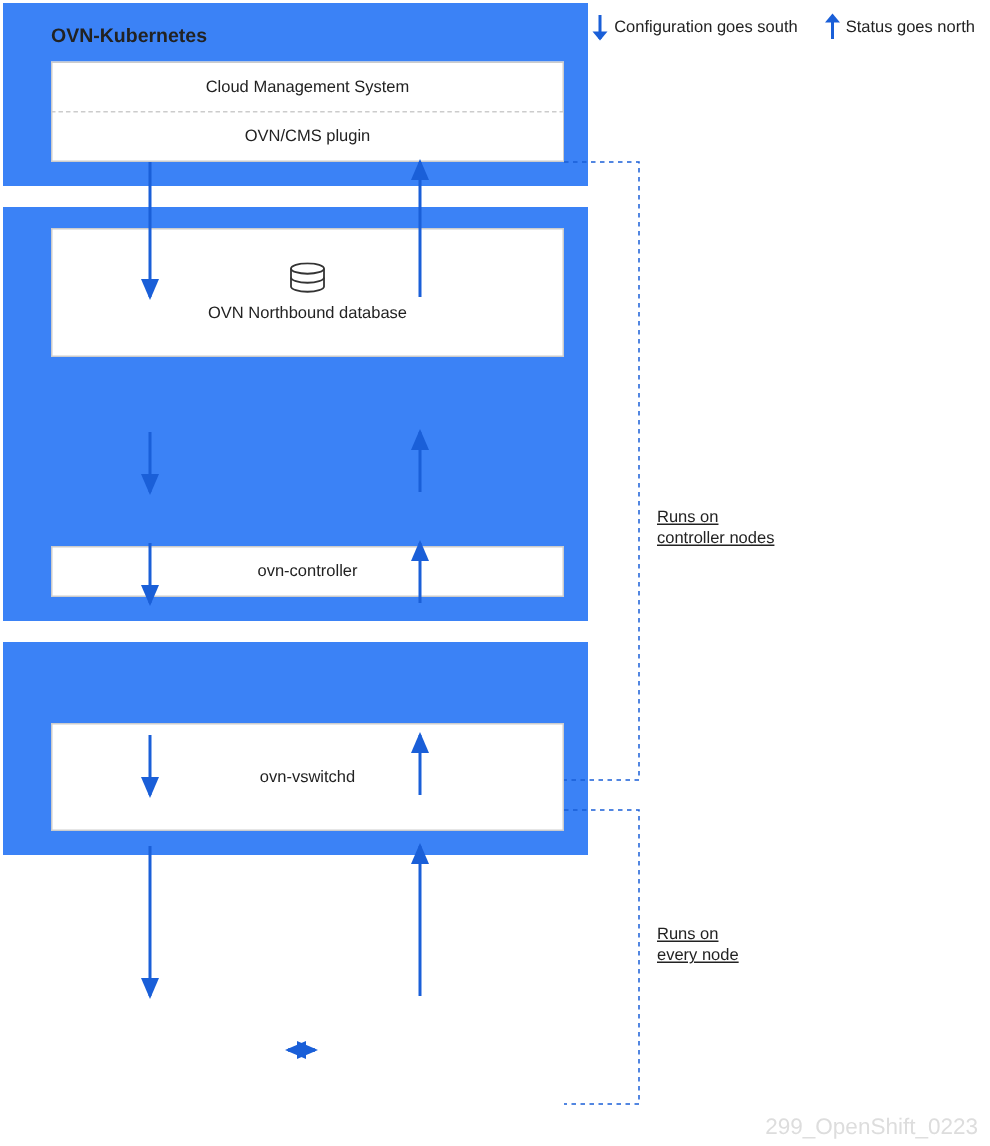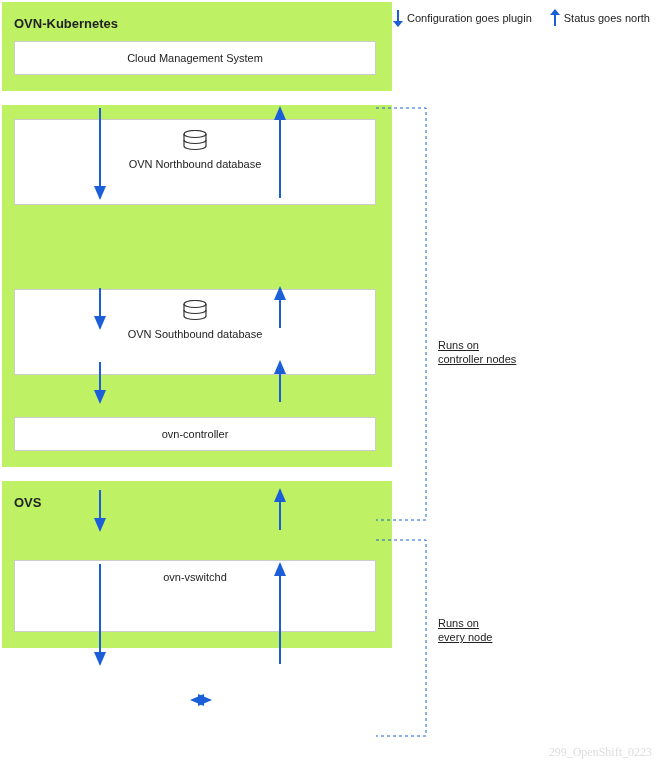--- a/index.html
+++ b/index.html
@@ -37,39 +37,40 @@
     content: ''; position: absolute; left: 0; top: -1px;
     border-left: 5px solid transparent; border-right: 5px solid transparent;
     border-bottom: 6px solid #1a5fd8;
   }
   .diagram {
     position: absolute;
     left: 2px; top: 2px;
     width: 390px;
   }
   .section {
-    background: #bef264;
-    padding: 14px 16px 16px 12px;
+    background: #3b82f6;
+    padding: 14px 16px 16px 32px;
     margin-bottom: 14px;
     position: relative;
   }
   .section-title {
     font-weight: bold;
     font-size: 13px;
     margin-bottom: 10px;
   }
   .box {
     background: #fff;
     border: 1px solid #ccc;
     text-align: center;
     padding: 10px 8px;
     font-size: 11px;
     display: flex;
     flex-direction: column;
     align-items: center;
+    justify-content: center;
     gap: 6px;
   }
   .box.dashed-top { border-top-style: dashed; margin-top: -1px; }
   .db-icon svg { display: block; }
   .tall { min-height: 86px; }
   .gap { height: 42px; }
   .gap-small { height: 40px; position: relative; }
   .ovs-row {
     display: flex; gap: 22px; align-items: stretch;
   }
@@ -84,77 +85,69 @@
   
   .note {
     position: absolute;
     font-size: 11px;
     line-height: 1.3;
     text-decoration: underline;
   }
   .footer-id {
     position: absolute;
     bottom: 4px; right: 8px;
-    font-size: 12px; color: #ddd; font-family: Liberation Serif, serif;
+    font-size: 15px; color: #ddd;
   }
 </style>
 </head>
 <body>
 
 <div class="legend">
   <div class="legend-item">
     <span class="legend-arrow down"></span>
-    <span>Configuration goes plugin</span>
+    <span>Configuration goes south</span>
   </div>
   <div class="legend-item">
     <span class="legend-arrow up"></span>
     <span>Status goes north</span>
   </div>
 </div>
 
 <div class="diagram">
 
   <div class="section">
     <div class="section-title">OVN-Kubernetes</div>
     <div class="box">
       <span>Cloud Management System</span>
+    </div>
+    <div class="box dashed-top">
+      <span>OVN/CMS plugin</span>
     </div>
   </div>
 
   <div class="section">
     <div class="box tall">
       <span class="db-icon">
         <svg width="26" height="22" viewBox="0 0 26 22">
             <ellipse cx="13" cy="4" rx="11" ry="3.5" fill="none" stroke="#333" stroke-width="1.2"></ellipse>
             <path d="M2 4v6c0 1.9 4.9 3.5 11 3.5s11-1.6 11-3.5V4" fill="none" stroke="#333" stroke-width="1.2"></path>
             <path d="M2 10v6c0 1.9 4.9 3.5 11 3.5s11-1.6 11-3.5v-6" fill="none" stroke="#333" stroke-width="1.2"></path>
           </svg>
       </span>
       <span>OVN Northbound database</span>
     </div>
     <div class="gap"></div>
     <div class="gap"></div>
-    <div class="box tall">
-      <span class="db-icon">
-        <svg width="26" height="22" viewBox="0 0 26 22">
-            <ellipse cx="13" cy="4" rx="11" ry="3.5" fill="none" stroke="#333" stroke-width="1.2"></ellipse>
-            <path d="M2 4v6c0 1.9 4.9 3.5 11 3.5s11-1.6 11-3.5V4" fill="none" stroke="#333" stroke-width="1.2"></path>
-            <path d="M2 10v6c0 1.9 4.9 3.5 11 3.5s11-1.6 11-3.5v-6" fill="none" stroke="#333" stroke-width="1.2"></path>
-          </svg>
-      </span>
-      <span>OVN Southbound database</span>
-    </div>
     <div class="gap"></div>
     <div class="box">
       <span>ovn-controller</span>
     </div>
   </div>
 
   <div class="section">
-    <div class="section-title">OVS</div>
     <div class="gap-small"></div>
     <div class="ovs-row">
       <div class="box">
         <span>ovn-vswitchd</span>
       </div>
     </div>
   </div>
 
 </div>
 

